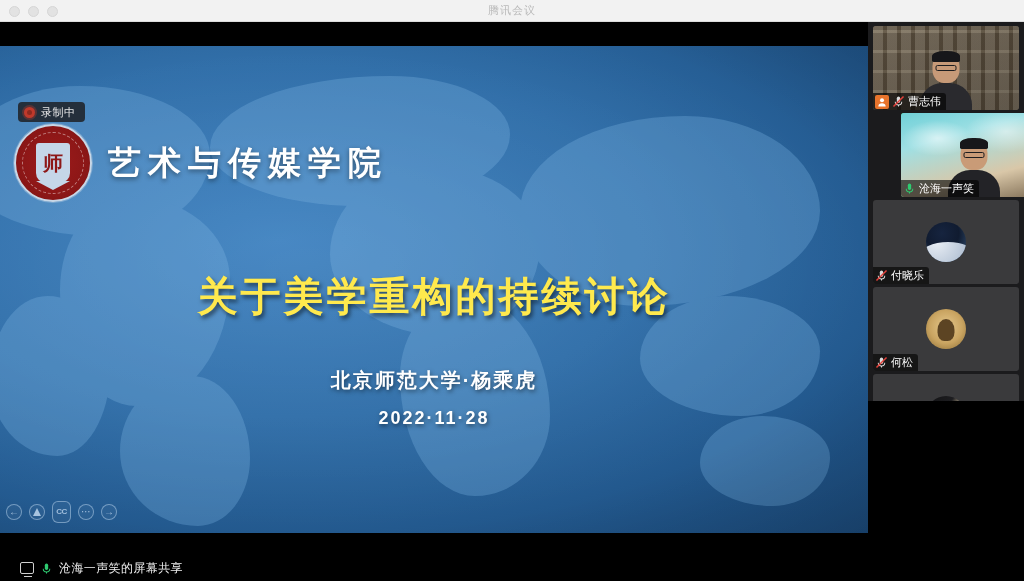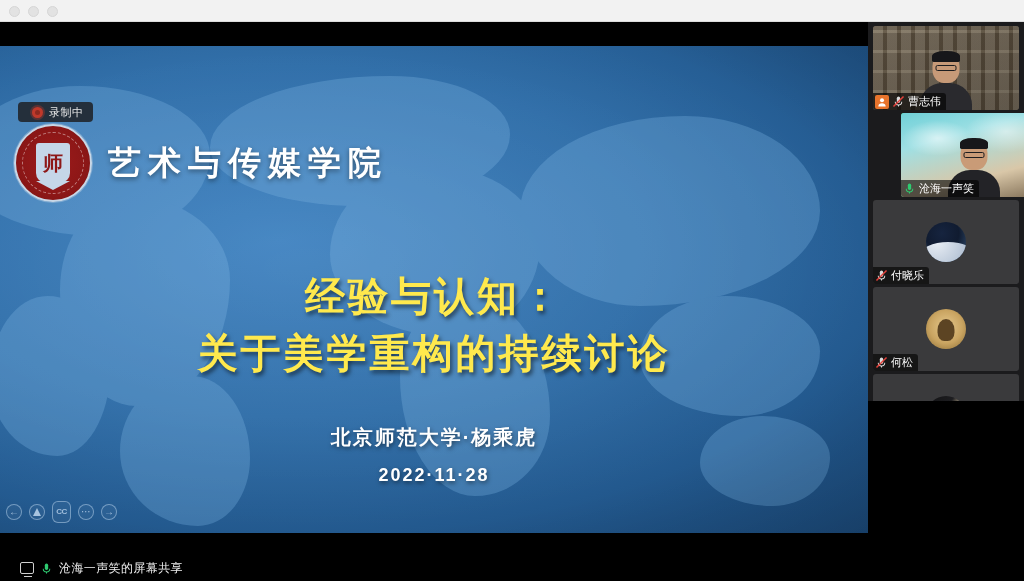--- a/index.html
+++ b/index.html
@@ -38,21 +38,21 @@
   .map i{
     position:absolute; display:block; background:#74aede; border-radius:48% 52% 44% 56%/52% 46% 54% 48%;
   }
   .slide-vig{
     position:absolute; inset:0;
     background:radial-gradient(120% 100% at 35% 45%, rgba(255,255,255,.08) 0%, rgba(0,0,0,0) 55%, rgba(0,0,0,.28) 100%);
   }
 
   
   .rec{
-    position:absolute; left:18px; top:56px; height:20px; padding:0 9px 0 14px;
+    position:absolute; left:18px; top:56px; height:20px; padding:0 9px 0 6px;
     background:rgba(28,28,30,.82); border-radius:4px;
     display:flex; align-items:center; gap:6px;
   }
   .rec-dot{ width:11px; height:11px; border-radius:50%; background:#c0392b; box-shadow:0 0 0 2px rgba(192,57,43,.35); position:relative; }
   .rec-dot::after{ content:""; position:absolute; left:3px; top:3px; width:5px; height:5px; border-radius:50%; background:#8e2a20; }
   .rec-txt{ color:#e8e8e8; font-size:11px; letter-spacing:.5px; white-space:nowrap; }
 
   
   .head{ position:absolute; left:14px; top:78px; display:flex; align-items:center; gap:16px; }
   .seal{
@@ -205,20 +205,21 @@
 <body>
 
 <div id="app">
 
   <div class="titlebar">
     <div class="tl-dots">
       <span class="dot"></span>
       <span class="dot"></span>
       <span class="dot"></span>
     </div>
+    <div class="tl-title">腾讯会议</div>
   </div>
 
   <div class="stage">
 
     <div class="slide">
       <div class="map">
         <i style="left:-40px;  top:40px;  width:250px; height:150px;"></i>
         <i style="left:60px;   top:150px; width:170px; height:210px; border-radius:40% 60% 55% 45%/45% 40% 60% 55%;"></i>
         <i style="left:120px;  top:330px; width:130px; height:150px; border-radius:55% 45% 40% 60%/50% 55% 45% 50%;"></i>
         <i style="left:210px;  top:30px;  width:300px; height:130px; border-radius:60% 40% 50% 50%/55% 45% 55% 45%;"></i>
@@ -239,21 +240,20 @@
       <div class="head">
         <div class="seal">
           <div class="seal-mark">师</div>
         </div>
         <div class="head-txt">
           <div class="head-cn">艺术与传媒学院</div>
         </div>
       </div>
 
       <div class="center">
-        <div class="t-main">经验与认知：</div>
         <div class="t-main">关于美学重构的持续讨论</div>
         <div class="t-sub">北京师范大学·杨乘虎</div>
         <div class="t-date">2022·11·28</div>
       </div>
 
       <div class="ppt-bar">
         <span class="ppt-btn">←</span>
         <span class="ppt-btn">
             <span class="tri"></span>
           </span>

